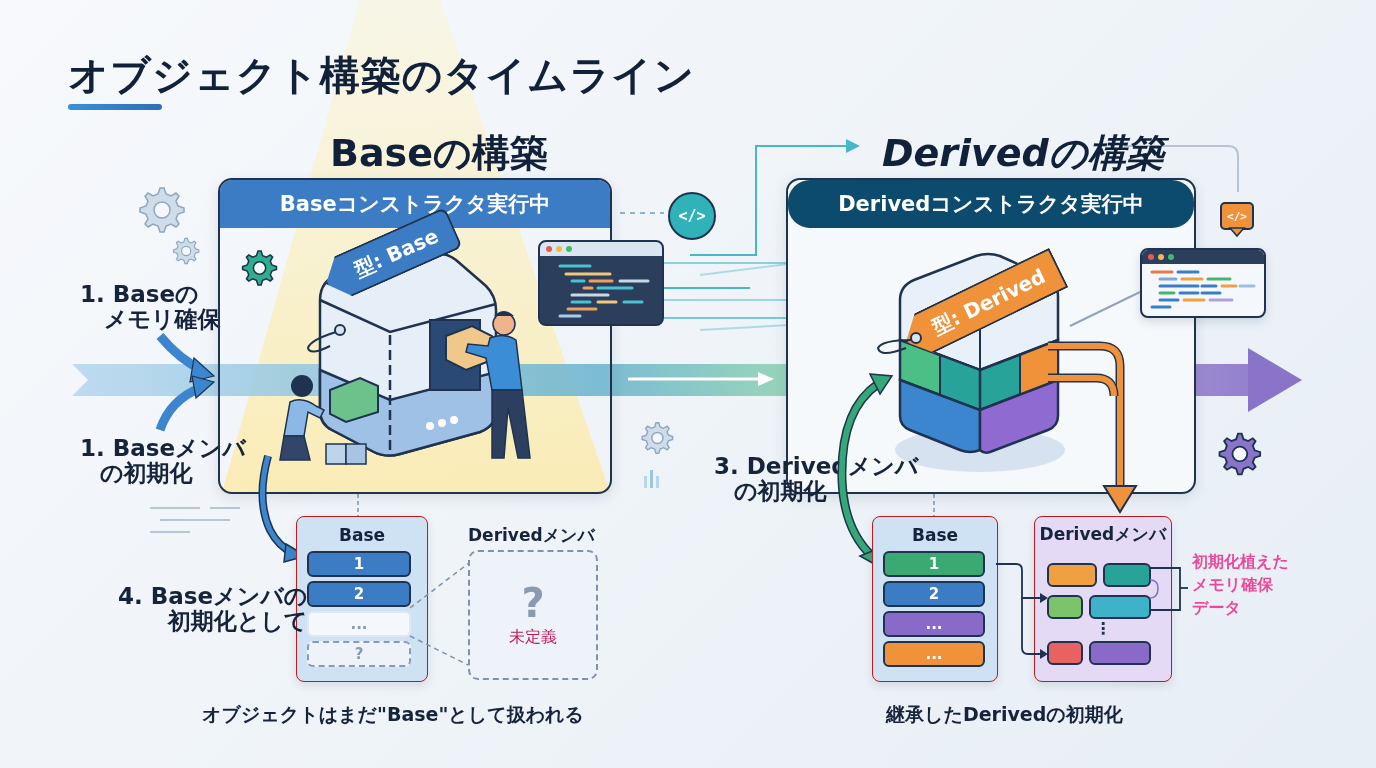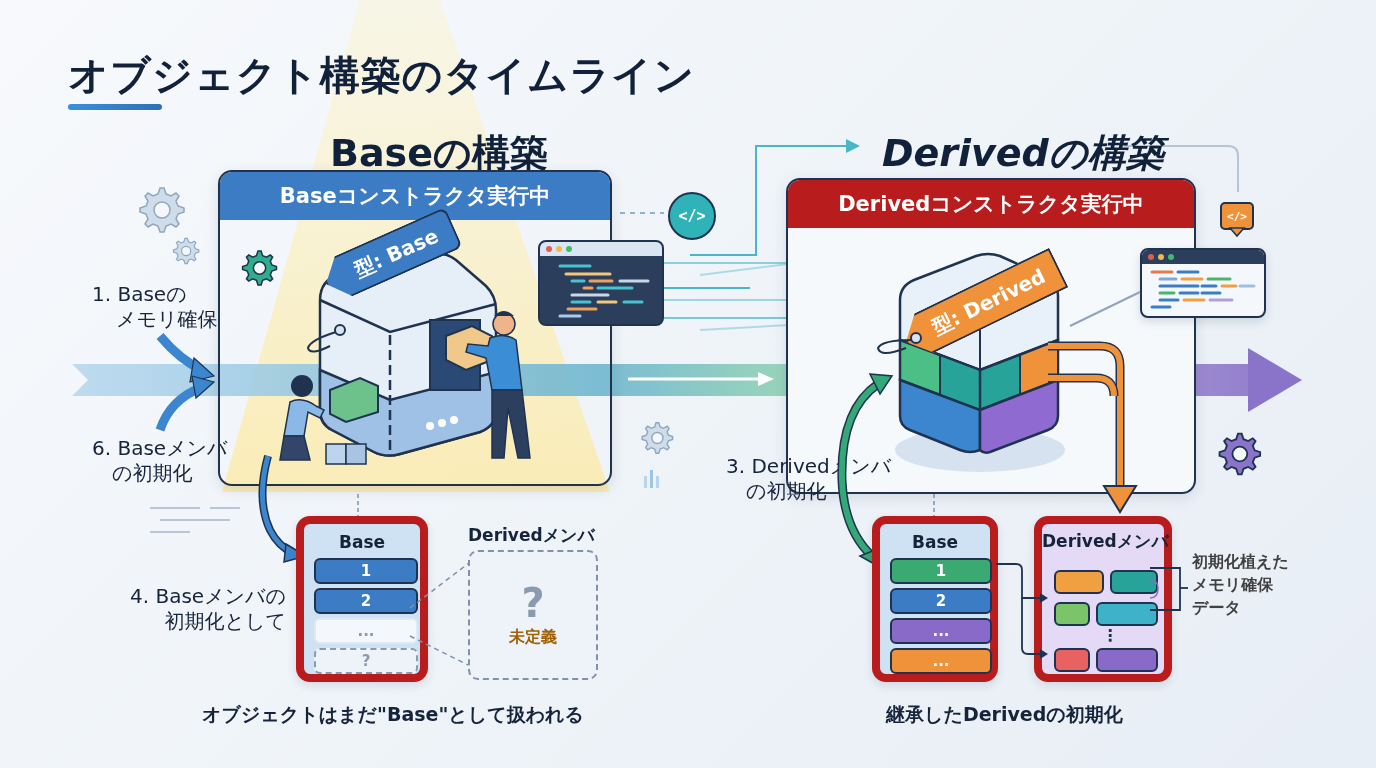--- a/index.html
+++ b/index.html
@@ -21,24 +21,24 @@
   }
   .section-heading { font-size: 38px; font-weight: bold; color: #12213a; white-space: nowrap; }
   .panel {
     border: 2.5px solid #1f3350; border-radius: 14px; background: #f6f9fc; overflow: hidden;
     box-shadow: 0 4px 14px rgba(30,50,80,0.12);
   }
   .panel-header {
     height: 48px; display: flex; align-items: center; justify-content: center;
     color: #fff; font-size: 21px; font-weight: bold; white-space: nowrap;
   }
-  .label { font-size: 20px; font-weight: normal; color: #15233b; line-height: 25px; white-space: nowrap; margin-left: 12px; }
+  .label { font-size: 23px; font-weight: bold; color: #15233b; line-height: 25px; white-space: nowrap; }
   .caption { font-size: 19px; font-weight: bold; color: #15233b; white-space: nowrap; }
   .box {
-    border: 8px solid #b91c1c; border-radius: 14px;
+    border: 1px solid #b91c1c; border-radius: 8px;
   }
   .slot {
     position: absolute; border: 2px solid #1f3350; border-radius: 6px;
     display: flex; align-items: center; justify-content: center;
     color: #fff; font-size: 15px; font-weight: bold;
   }
   .box-title { font-size: 17px; font-weight: bold; color: #15233b; text-align: center; white-space: nowrap; }
   svg { overflow: visible; }
 </style>
 </head>
@@ -107,32 +107,32 @@
 <svg class="abs" style="left:170px;top:236px;" width="30" height="30" viewBox="0 0 52 52">
   <path d="M26 4 l4 0 l2 6 l5 2 l5 -3 l3 3 l-3 5 l2 5 l6 2 l0 4 l-6 2 l-2 5 l3 5 l-3 3 l-5 -3 l-5 2 l-2 6 l-4 0 l-2 -6 l-5 -2 l-5 3 l-3 -3 l3 -5 l-2 -5 l-6 -2 l0 -4 l6 -2 l2 -5 l-3 -5 l3 -3 l5 3 l5 -2 z" fill="#cfdcea" stroke="#8ea6c2" stroke-width="2"></path>
   <circle cx="28" cy="26" r="8" fill="#f4f7fb" stroke="#8ea6c2" stroke-width="2"></circle>
 </svg>
 
 <div class="abs label" style="left:80px;top:282px;">
   <div>1. Baseの</div>
   <div style="padding-left:24px;text-align:center;">メモリ確保</div>
 </div>
 <div class="abs label" style="left:80px;top:436px;">
-  <div>6. Baseメンバ</div>
+  <div>1. Baseメンバ</div>
   <div style="padding-left:20px;">の初期化</div>
 </div>
 
 <svg class="abs" style="left:150px;top:330px;" width="70" height="110">
   <path d="M 10 6 Q 30 30 52 40" fill="none" stroke="#3b86cf" stroke-width="9"></path>
   <polygon points="44,28 64,46 40,52" fill="#3b86cf" stroke="#1f3350" stroke-width="1.2"></polygon>
   <path d="M 10 100 Q 20 70 50 58" fill="none" stroke="#3b86cf" stroke-width="9"></path>
   <polygon points="42,46 64,52 46,68" fill="#3b86cf" stroke="#1f3350" stroke-width="1.2"></polygon>
 </svg>
 
-<div class="abs panel" style="left:218px;top:170px;width:394px;height:316px;background:transparent;">
+<div class="abs panel" style="left:218px;top:178px;width:394px;height:316px;background:transparent;">
   <div class="panel-header" style="background:#3b7cc4;">Baseコンストラクタ実行中</div>
 </div>
 
 <svg class="abs" style="left:238px;top:248px;" width="40" height="40" viewBox="0 0 52 52">
   <path d="M26 4 l4 0 l2 6 l5 2 l5 -3 l3 3 l-3 5 l2 5 l6 2 l0 4 l-6 2 l-2 5 l3 5 l-3 3 l-5 -3 l-5 2 l-2 6 l-4 0 l-2 -6 l-5 -2 l-5 3 l-3 -3 l3 -5 l-2 -5 l-6 -2 l0 -4 l6 -2 l2 -5 l-3 -5 l3 -3 l5 3 l5 -2 z" fill="#2fae8e" stroke="#1f3350" stroke-width="2"></path>
   <circle cx="28" cy="26" r="8" fill="#f4f7fb" stroke="#1f3350" stroke-width="2"></circle>
 </svg>
 
 <svg class="abs" style="left:260px;top:240px;" width="300" height="230">
 
@@ -205,21 +205,21 @@
   <path d="M26 4 l4 0 l2 6 l5 2 l5 -3 l3 3 l-3 5 l2 5 l6 2 l0 4 l-6 2 l-2 5 l3 5 l-3 3 l-5 -3 l-5 2 l-2 6 l-4 0 l-2 -6 l-5 -2 l-5 3 l-3 -3 l3 -5 l-2 -5 l-6 -2 l0 -4 l6 -2 l2 -5 l-3 -5 l3 -3 l5 3 l5 -2 z" fill="#cfdcea" stroke="#8ea6c2" stroke-width="2"></path>
   <circle cx="28" cy="26" r="8" fill="#f4f7fb" stroke="#8ea6c2" stroke-width="2"></circle>
 </svg>
 <svg class="abs" style="left:640px;top:468px;" width="24" height="22">
   <rect x="4" y="8" width="3" height="12" fill="#b7d6ee"></rect>
   <rect x="10" y="2" width="3" height="18" fill="#9cc6e8"></rect>
   <rect x="16" y="8" width="3" height="12" fill="#b7d6ee"></rect>
 </svg>
 
 <div class="abs panel" style="left:786px;top:178px;width:410px;height:316px;">
-  <div class="panel-header" style="background:#b91c1c;">Derivedコンストラクタ実行中</div>
+  <div class="panel-header" style="background:#0c4a6e;border-radius:22px;">Derivedコンストラクタ実行中</div>
 </div>
 
 <svg class="abs" style="left:880px;top:240px;" width="300" height="260">
 
   <ellipse cx="100" cy="210" rx="85" ry="22" fill="#c9d9ea" opacity="0.7"></ellipse>
 
   <path d="M 20 60 Q 20 46 34 40 L 96 16 Q 108 12 120 16 L 164 36 Q 178 42 178 56 L 178 100 L 100 130 L 20 100 Z" fill="#e8f0f9" stroke="#1f3350" stroke-width="2.5"></path>
 
   <path d="M 20 100 L 100 130 L 100 170 L 20 140 Z" fill="#4cbf86" stroke="#1f3350" stroke-width="2.5"></path>
   <line x1="60" y1="115" x2="60" y2="155" stroke="#1f3350" stroke-width="2"></line>
@@ -325,21 +325,21 @@
 </div>
 
 <svg class="abs" style="left:410px;top:548px;" width="80" height="130">
   <line x1="0" y1="60" x2="76" y2="2" stroke="#7f92aa" stroke-width="1.5" stroke-dasharray="5,4"></line>
   <line x1="0" y1="88" x2="76" y2="126" stroke="#7f92aa" stroke-width="1.5" stroke-dasharray="5,4"></line>
 </svg>
 
 <div class="abs box-title" style="left:468px;top:524px;width:124px;">Derivedメンバ</div>
 <div class="abs" style="left:468px;top:550px;width:130px;height:130px;border:2px dashed #7f92aa;border-radius:10px;background:#eef3f9;display:flex;flex-direction:column;align-items:center;justify-content:center;">
   <span style="font-size:40px;font-weight:bold;color:#8a9ab0;line-height:40px;">?</span>
-  <span style="font-size:16px;font-weight:bold;color:#a16207;margin-top:4px;">未定義</span>
+  <span style="font-size:16px;font-weight:normal;color:#be185d;margin-top:4px;">未定義</span>
 </div>
 
 <div class="abs label" style="left:118px;top:584px;">
   <div>4. Baseメンバの</div>
   <div style="padding-left:20px;text-align:right;">初期化として</div>
 </div>
 
 <div class="abs box" style="left:872px;top:516px;width:126px;height:166px;background:#cfe2f3;box-shadow:0 4px 10px rgba(30,50,80,0.12);">
   <div class="box-title" style="margin-top:8px;">Base</div>
   <div class="slot" style="left:10px;top:34px;width:102px;height:26px;background:#3aaa72;">1</div>
@@ -364,20 +364,20 @@
   <polygon points="44,33 52,38 44,43" fill="#1f3350"></polygon>
   <path d="M 26 38 L 26 88 Q 26 94 32 94 L 46 94" fill="none" stroke="#1f3350" stroke-width="1.8"></path>
   <polygon points="44,89 52,94 44,99" fill="#1f3350"></polygon>
 </svg>
 
 <svg class="abs" style="left:1150px;top:566px;" width="40" height="50">
   <path d="M 0 2 L 30 2 L 30 44 L 0 44" fill="none" stroke="#1f3350" stroke-width="1.8"></path>
   <path d="M 0 14 Q 8 14 8 22 Q 8 32 0 32" fill="none" stroke="#8a6ac8" stroke-width="1.5"></path>
   <line x1="30" y1="22" x2="38" y2="22" stroke="#1f3350" stroke-width="1.8"></line>
 </svg>
-<div class="abs" style="left:1192px;top:550px;font-size:16px;font-weight:bold;color:#404040;line-height:23px;white-space:nowrap;">
+<div class="abs" style="left:1192px;top:550px;font-size:16px;font-weight:bold;color:#ec4899;line-height:23px;white-space:nowrap;">
   <div>初期化植えた</div>
   <div>メモリ確保</div>
   <div>データ</div>
 </div>
 
 <div class="abs caption" style="left:202px;top:702px;">オブジェクトはまだ"Base"として扱われる</div>
 <div class="abs caption" style="left:886px;top:702px;">継承したDerivedの初期化</div>
 
 </body></html>

